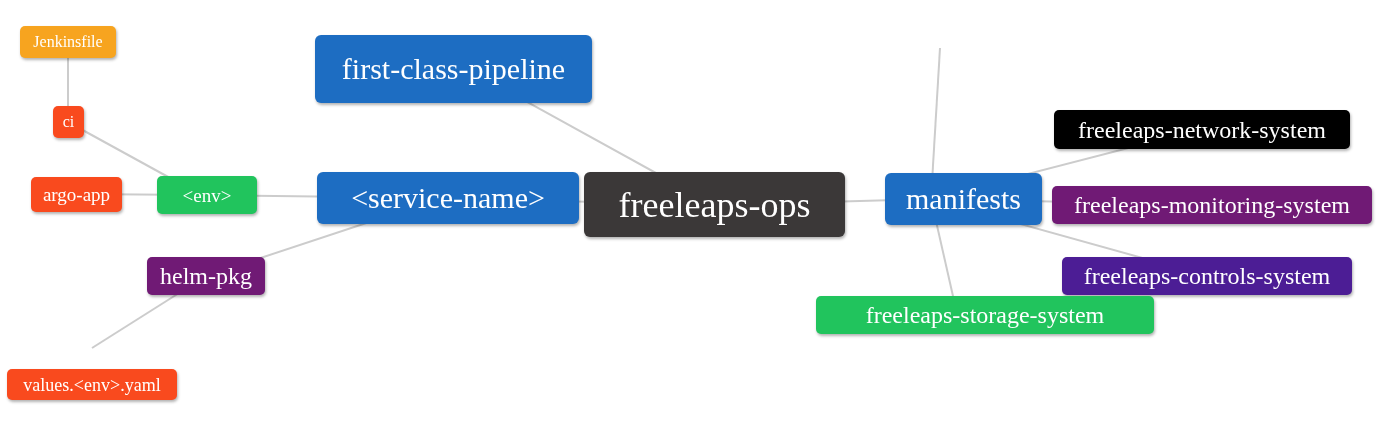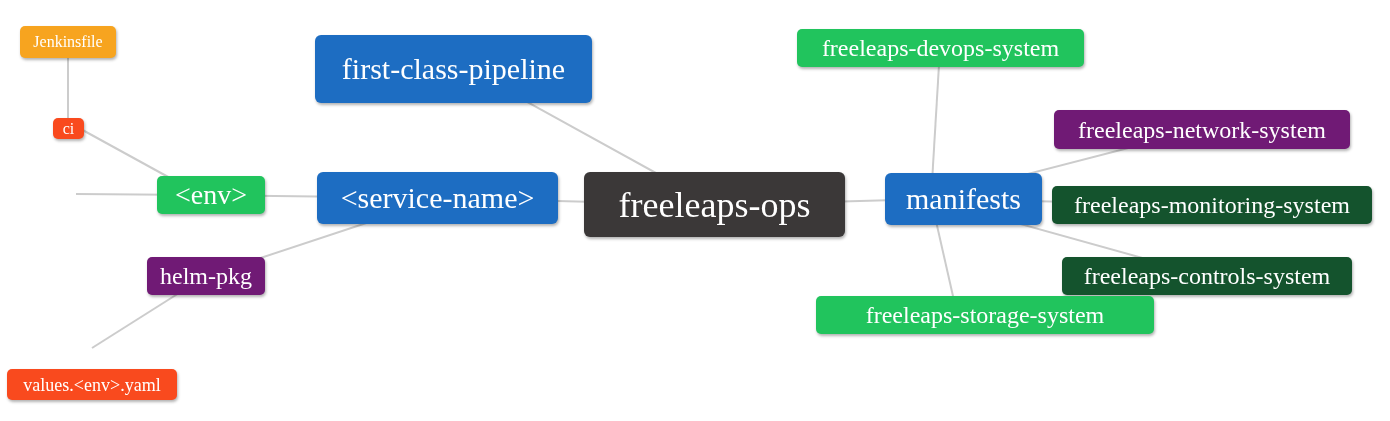--- a/index.html
+++ b/index.html
@@ -28,27 +28,27 @@
     border-radius: 5px;
     box-shadow: 1px 2px 3px rgba(0,0,0,0.3);
     white-space: nowrap;
     line-height: 1;
     cursor: default;
     user-select: none;
   }
   .big { border-radius: 6px; }
   
   .n-jenkinsfile { left: 20px;  top: 26px;  width: 96px;  height: 32px; font-size: 16px; }
-  .n-ci          { left: 53px;  top: 118px; width: 31px;  height: 21px; font-size: 16px; }
+  .n-ci          { left: 53px;  top: 106px; width: 31px;  height: 32px; font-size: 16px; }
   .n-argo        { left: 31px;  top: 177px; width: 91px;  height: 35px; font-size: 19px; }
-  .n-env         { left: 157px; top: 176px; width: 108px;  height: 38px; font-size: 28px; }
+  .n-env         { left: 157px; top: 176px; width: 100px;  height: 38px; font-size: 19px; }
   .n-helm        { left: 147px; top: 257px; width: 118px; height: 38px; font-size: 24px; }
   .n-values      { left: 7px;   top: 333px; width: 170px; height: 31px; font-size: 18px; margin-top: 36px; }
   .n-fcp         { left: 315px; top: 35px;  width: 277px; height: 68px; font-size: 30px; }
-  .n-sn          { left: 317px; top: 172px; width: 241px; height: 52px; font-size: 30px; }
+  .n-sn          { left: 317px; top: 172px; width: 262px; height: 52px; font-size: 30px; }
   .n-ops         { left: 584px; top: 172px; width: 261px; height: 65px; font-size: 36px; text-align: center; }
   .n-manifests   { left: 853px; top: 173px; width: 157px; height: 52px; font-size: 30px; margin-left: 32px; }
   .n-devops      { left: 797px; top: 29px;  width: 287px; height: 38px; font-size: 24px; }
   .n-network     { left: 1054px;top: 110px; width: 296px; height: 39px; font-size: 24px; }
   .n-monitoring  { left: 1052px;top: 186px; width: 320px; height: 38px; font-size: 24px; }
   .n-controls    { left: 1062px;top: 257px; width: 290px; height: 38px; font-size: 24px; }
   .n-storage     { left: 816px; top: 296px; width: 338px; height: 38px; font-size: 24px; }
 </style>
 </head>
 <body>
@@ -67,26 +67,26 @@
     <line x1="714" y1="205" x2="931" y2="199" stroke="#cccccc"></line>
     <line x1="931" y1="199" x2="940" y2="48" stroke="#cccccc"></line>
     <line x1="931" y1="199" x2="1202" y2="129" stroke="#cccccc"></line>
     <line x1="931" y1="199" x2="1212" y2="205" stroke="#cccccc"></line>
     <line x1="931" y1="199" x2="1207" y2="276" stroke="#cccccc"></line>
     <line x1="931" y1="199" x2="960" y2="327" stroke="#cccccc"></line>
   </svg>
 
   <div class="node n-jenkinsfile" style="background: rgb(247, 164, 31);">Jenkinsfile</div>
   <div class="node n-ci" style="background: rgb(249, 74, 30);">ci</div>
+  <div class="node n-argo" style="background: rgb(249, 74, 30);">argo-app</div>
   <div class="node n-env" style="background: rgb(33, 196, 93);">&lt;env&gt;</div>
   <div class="node n-helm" style="background: #701a75;">helm-pkg</div>
   <div class="node n-values" style="background: rgb(249, 74, 30);">values.&lt;env&gt;.yaml</div>
   <div class="node n-fcp big" style="background: rgb(29, 109, 194);">first-class-pipeline</div>
   <div class="node n-sn big" style="background: rgb(29, 109, 194);">&lt;service-name&gt;</div>
   <div class="node n-ops big" style="background: rgb(59, 56, 56);">freeleaps-ops</div>
   <div class="node n-manifests big" style="background: rgb(29, 109, 194);">manifests</div>
-  <div class="node n-devops" style="background: rgb(33, 196, 93);">freeleaps-devops-system</div>
-  <div class="node n-network" style="background: #701a75;">freeleaps-network-system</div>
-  <div class="node n-monitoring" style="background: #14532d; text-align: center;">freeleaps-monitoring-system</div>
-  <div class="node n-controls" style="background: #14532d;">freeleaps-controls-system</div>
+  <div class="node n-network" style="background: #000000;">freeleaps-network-system</div>
+  <div class="node n-monitoring" style="background: #701a75; text-align: center;">freeleaps-monitoring-system</div>
+  <div class="node n-controls" style="background: #4c1d95;">freeleaps-controls-system</div>
   <div class="node n-storage" style="background: rgb(33, 196, 93);">freeleaps-storage-system</div>
 
 </div>
 
 </body></html>

